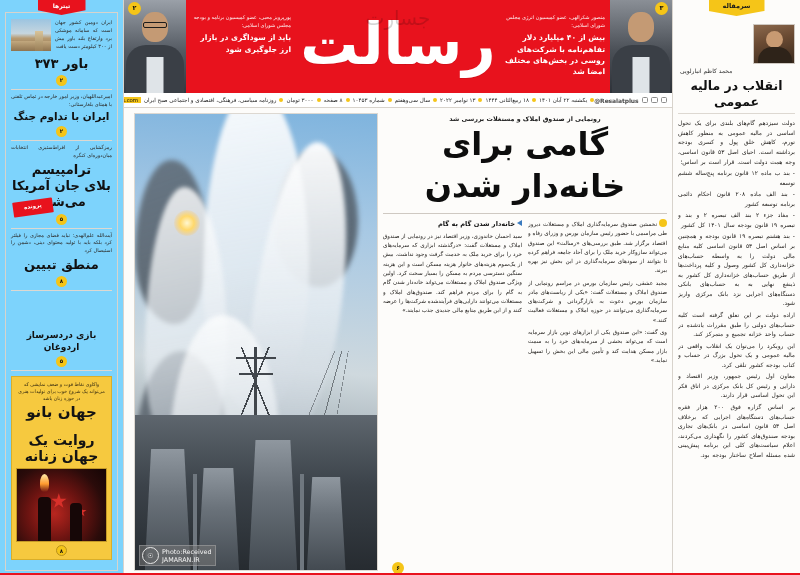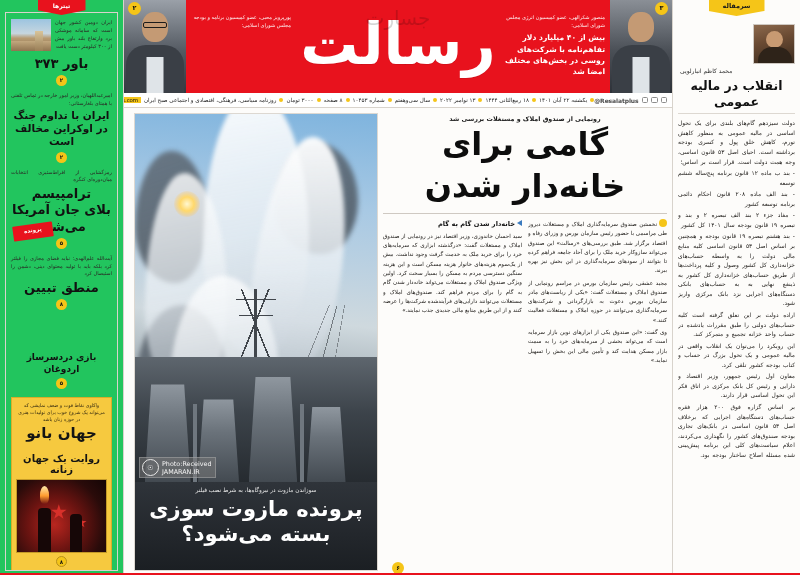--- a/index.html
+++ b/index.html
@@ -464,21 +464,21 @@
     background: #f5c518; color: #111;
     border-radius: 50%;
     font-size: 6px; font-weight: bold;
     text-align: center; line-height: 12px;
   }
 
   
   .sidebar {
     width: 124px;
     height: 575px;
-    background: #22c55e;
+    background: #7dd3fc;
     border-right: 1px solid #d8d3cc;
     padding: 3px 5px 4px 5px;
     position: relative;
     display: flex;
     flex-direction: column;
   }
   .titr-tag {
     position: absolute;
     top: 0; left: 50%;
     transform: translateX(-50%);
@@ -576,21 +576,21 @@
   }
   .jb-title {
     font-size: 15px;
     font-weight: bold;
     color: #141414;
     text-align: center;
     line-height: 1.1;
     letter-spacing: -0.6px;
   }
   .jb-sub {
-    font-size: 10px;
+    font-size: 14px;
     font-weight: bold;
     color: #141414;
     text-align: center;
     margin-top: 11px;
     letter-spacing: -0.3px;
   }
   .jb-photo {
     height: 74px;
     margin-top: 4px;
     background: radial-gradient(circle at 42% 62%, #b8261f 0%, #6d1411 38%, #2a0b0a 72%, #140505 100%);
@@ -677,20 +677,21 @@
       <div class="mast-logo">
         <div class="mast-ghost">جسارت</div>
         <div class="mast-word">رسالت</div>
       </div>
 
       <div style="flex:1"></div>
 
       <div class="promo">
         <div class="promo-text">
           <div class="promo-kicker">پورپرویز محبی، عضو کمیسیون برنامه و بودجه مجلس شورای اسلامی:</div>
+          <div class="promo-head">باید از سوداگری در بازار ارز جلوگیری شود</div>
         </div>
         <div class="promo-photo p-right">
           <div class="body"></div>
             <div class="shirt"></div>
             <div class="head"></div>
             <div class="glasses"></div>
         </div>
       </div>
     </div>
 
@@ -763,25 +764,20 @@
             <div class="stack st2"></div>
           </div>
           <div class="watermark">
             <div class="wm-logo">☉</div>
             <div class="wm-text">
               <div>Photo:Received</div>
               <div>JAMARAN.IR</div>
             </div>
           </div>
         </div>
-        <div class="photo-caption-zone">
-          <div class="pc-kicker">سوزاندن مازوت در نیروگاه‌ها، به شرط نصب فیلتر</div>
-          <div class="pc-headline">پرونده مازوت سوزی</div>
-          <div class="pc-headline">بسته می‌شود؟</div>
-        </div>
       </div>
     </div>
 
     <div class="center-bottom-badge">۶</div>
   </div>
 
   <div class="sidebar">
     <div class="titr-tag">تیترها</div>
     <div class="sb-inner">
 
@@ -791,21 +787,20 @@
             <div class="tow"></div>
         </div>
         <div class="sb-kicker">ایران دومین کشور جهان است که سامانه موشکی برد وارتفاع بلند باور بیش از ۳۰۰ کیلومتر دست یافت</div>
       </div>
       <div class="sb-head">باور ۳۷۳</div>
       <div class="sb-pagebadge">۲</div>
       <div class="sb-sep"></div>
 
       <div class="sb-kicker">امیرعبداللهیان، وزیر امور خارجه در تماس تلفنی با همتای بلغارستانی:</div>
       <div class="sb-head sm">ایران با تداوم جنگ</div>
-      <div class="sb-head sm">در اوکراین مخالف است</div>
       <div class="sb-pagebadge">۲</div>
       <div class="sb-sep"></div>
 
       <div style="position:relative;">
         <div class="sb-kicker">رمزگشایی از افراط‌ستیزی انتخابات میان‌دوره‌ای کنگره</div>
         <div class="sb-head">ترامپیسم</div>
         <div class="sb-head">بلای جان آمریکا</div>
         <div class="sb-head">می‌شود</div>
         <div class="parvandeh-tag" style="bottom:-4px;">پرونده</div>
       </div>

